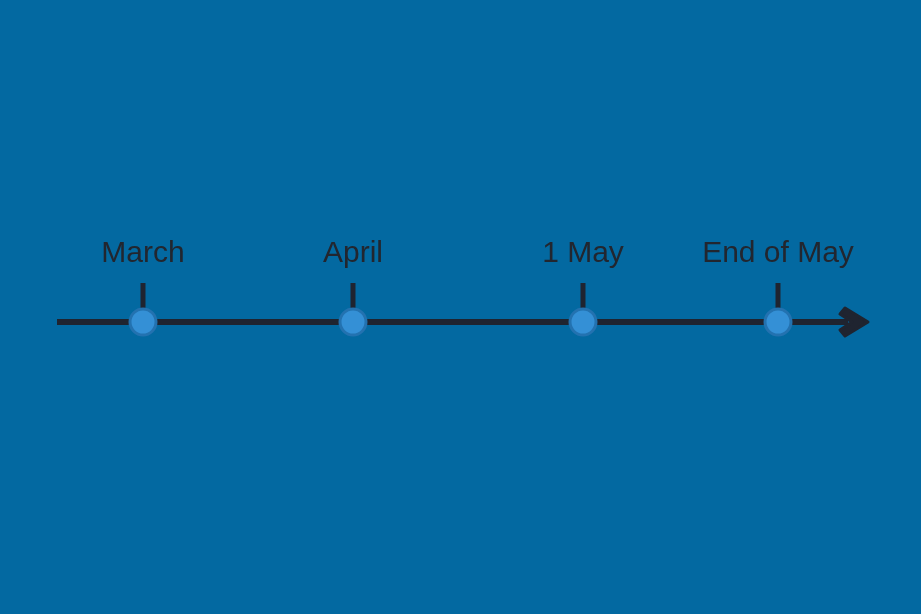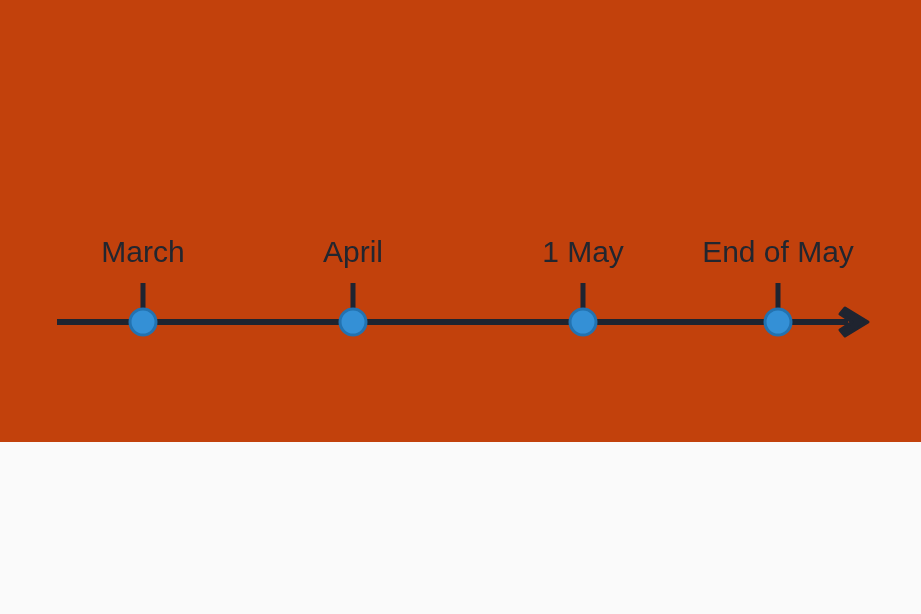--- a/index.html
+++ b/index.html
@@ -9,22 +9,22 @@
   body {
     width: 921px;
     height: 614px;
     background: #FAFAFA;
     font-family: "Liberation Sans", sans-serif;
     overflow: hidden;
   }
   #timeline-figure {
     position: relative;
     width: 921px;
-    height: 442px;
-    background: #c2410c;
+    height: 614px;
+    background: #0369a1;
   }
   #timeline-svg {
     position: absolute;
     top: 0;
     left: 0;
     display: block;
   }
   .milestone-label {
     font-family: "Liberation Sans", sans-serif;
     font-size: 30px;

